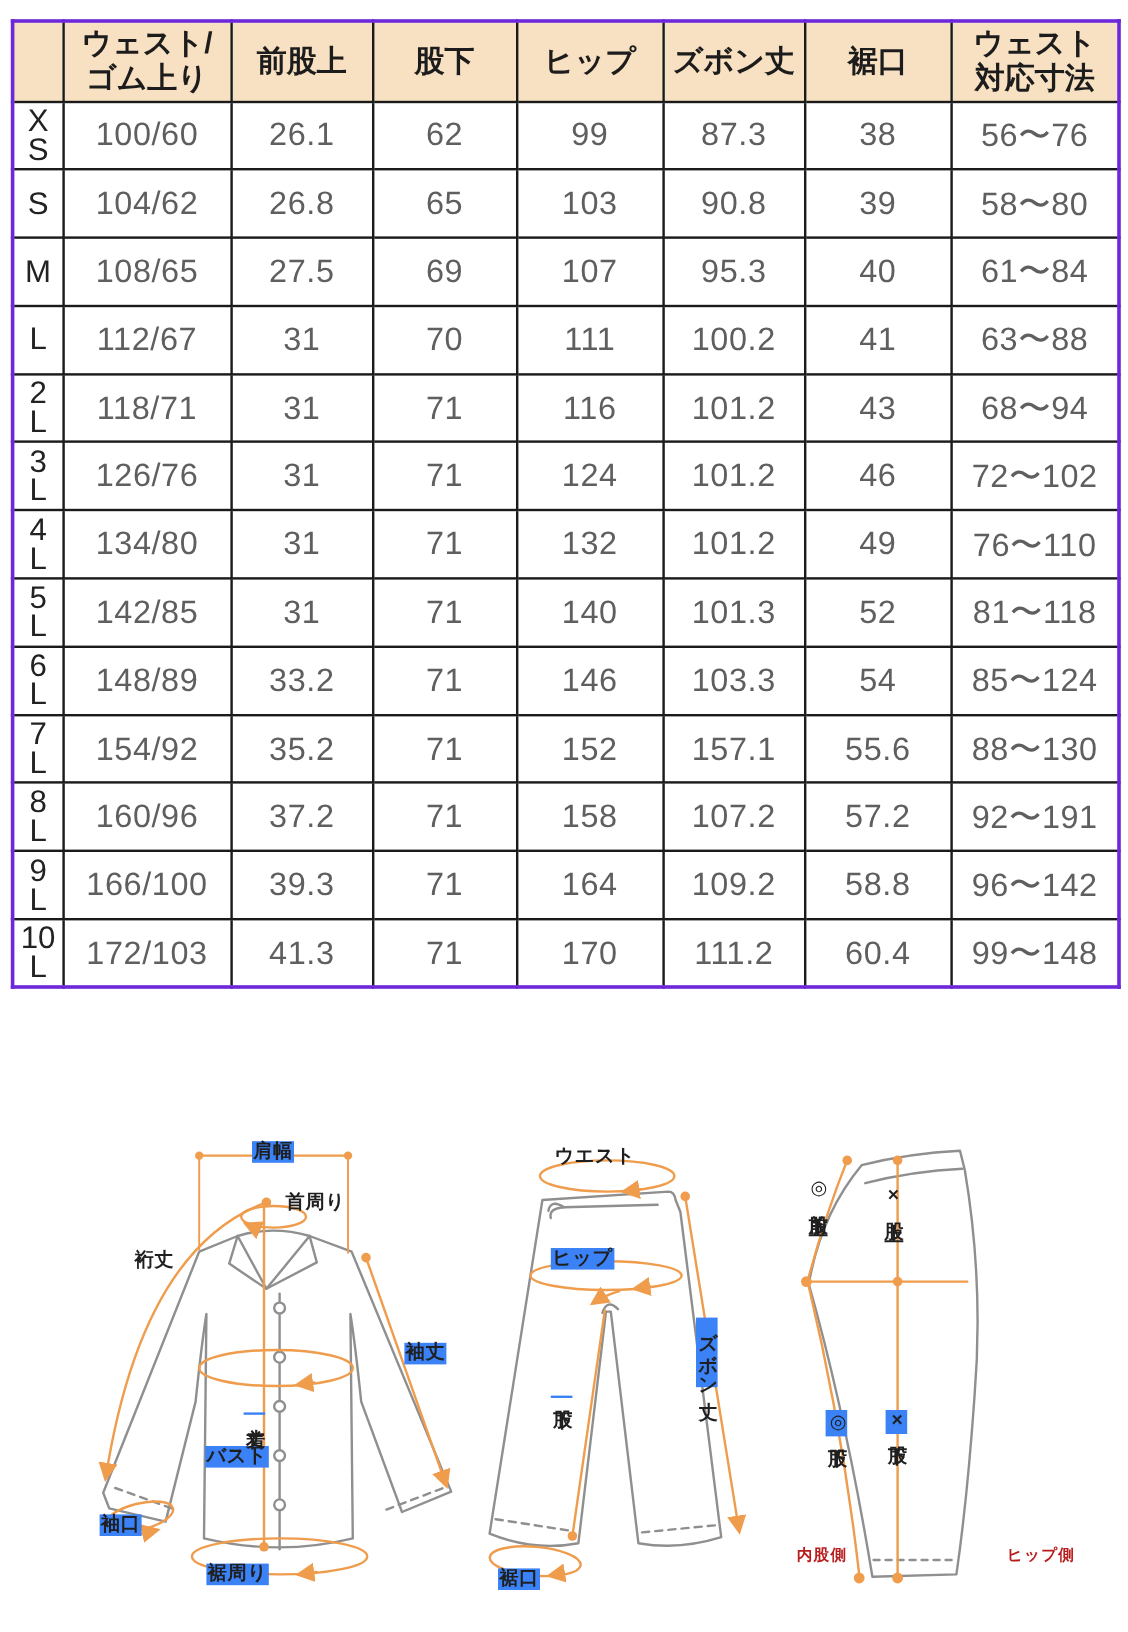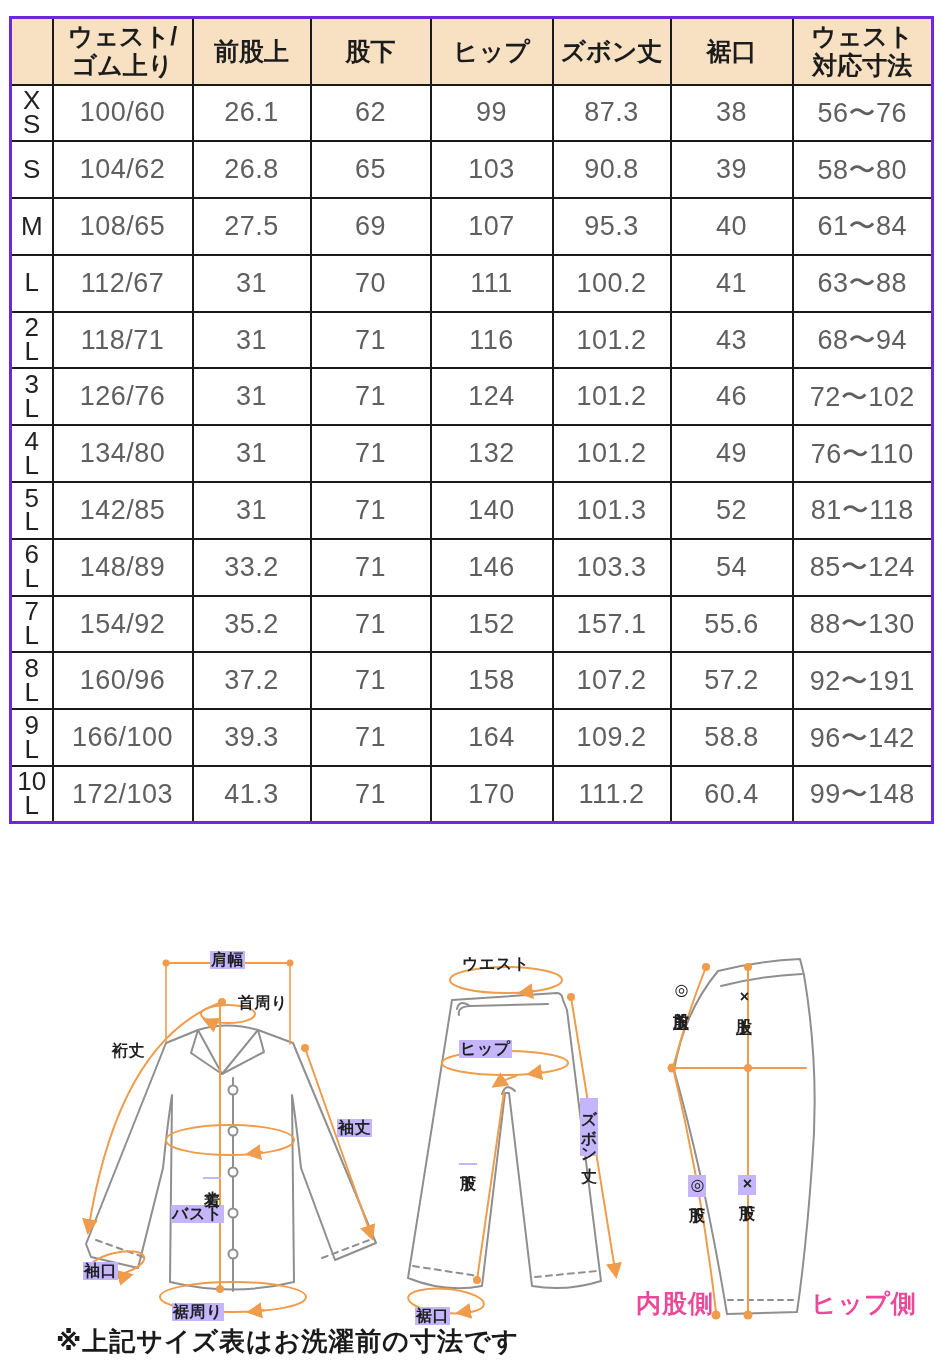--- a/index.html
+++ b/index.html
@@ -35,26 +35,26 @@
     letter-spacing:0.5px;
   }
 
   
   svg.diagrams { position:absolute; left:0; top:945px; }
 
   .dlabel {
     position:absolute; font-weight:bold; font-size:16px; color:#1f1f1f;
     line-height:1.12; white-space:nowrap; letter-spacing:0.5px;
   }
-  .dlabel.bg { background:#c4b5fd; padding:0 1px; }
+  .dlabel.bg { background:#3b82f6; padding:0 1px; }
   .vlabel {
     writing-mode:vertical-rl; text-orientation:upright;
     letter-spacing:1px; line-height:1;
   }
-  .glabel { color:#ec4899; font-size:25px; letter-spacing:1px; }
+  .glabel { color:#b91c1c; font-size:13px; letter-spacing:1px;margin-left:28px; }
 
   .note {
     position:absolute; left:56px; top:1324px;
     font-size:26px; font-weight:bold; color:#1a1a1a; letter-spacing:1px;
   }
 </style>
 </head>
 <body>
 
 <div id="app">
@@ -345,15 +345,14 @@
   <div class="dlabel vlabel bg" style="left:459px; top:1163px;">股下</div>
   <div class="dlabel bg" style="left:415px; top:1307px;">裾口</div>
 
   <div class="dlabel vlabel" style="left:673px; top:980px;">◎前股上</div>
   <div class="dlabel vlabel" style="left:736px; top:988px;">×股上</div>
   <div class="dlabel vlabel bg" style="left:688px; top:1175px;">◎股下</div>
   <div class="dlabel vlabel bg" style="left:738px; top:1175px;">×股下</div>
   <div class="dlabel glabel" style="left:636px; top:1289px;">内股側</div>
   <div class="dlabel glabel" style="left:811px; top:1289px;">ヒップ側</div>
 
-  <div class="note">※上記サイズ表はお洗濯前の寸法です</div>
 
 </div>
 
 </body></html>

